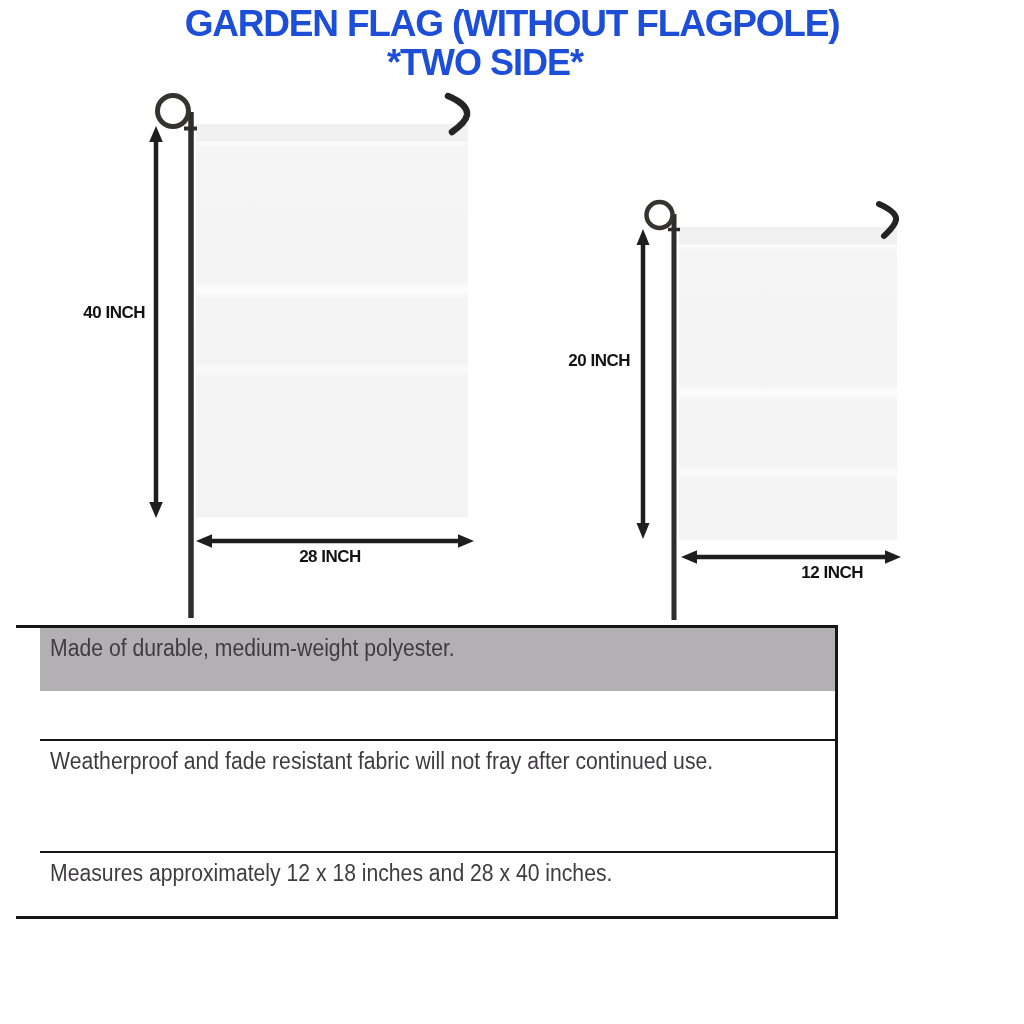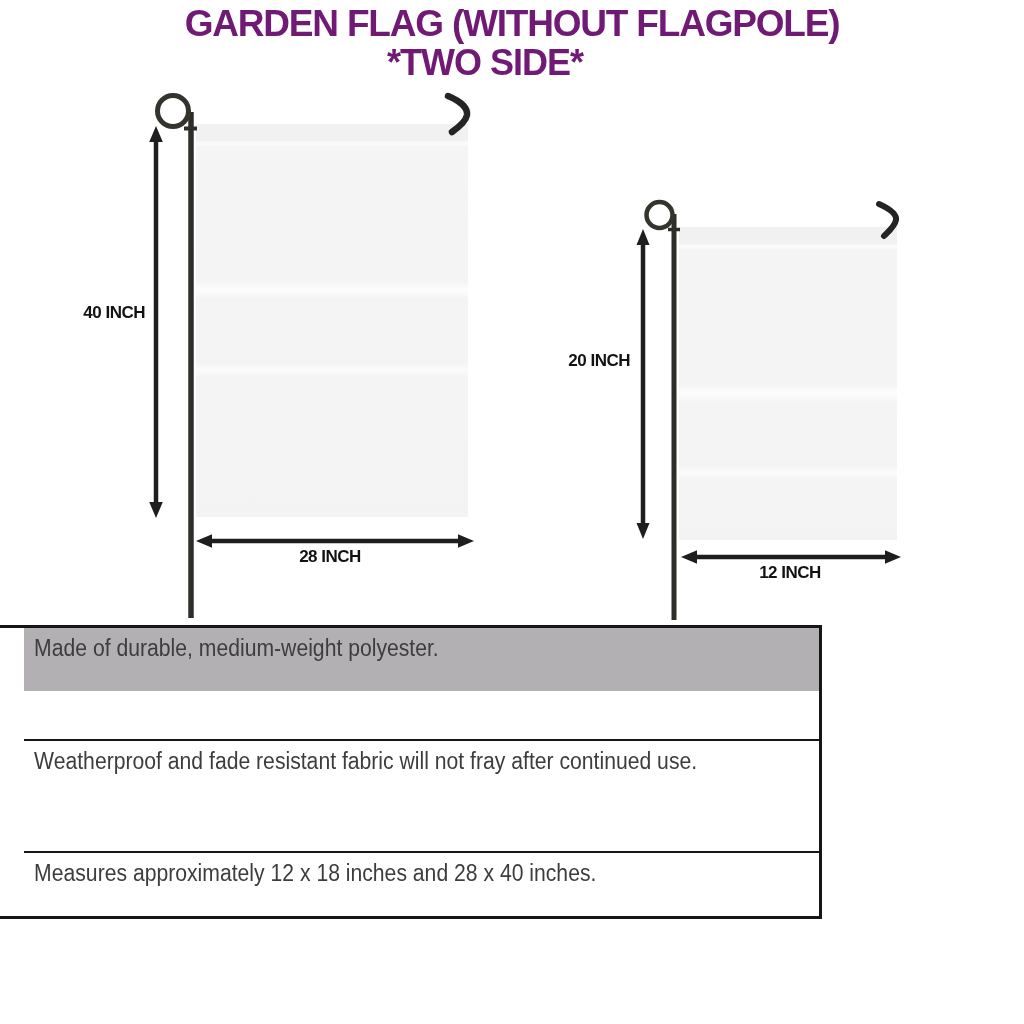--- a/index.html
+++ b/index.html
@@ -2,21 +2,21 @@
 <html style="--shaded-color: #b2b0b2; --line-color: #161616; --flag-fill: #f5f5f6;"><head>
 <meta charset="utf-8">
 <style>
   html,body { margin:0; padding:0; background:#ffffff; }
   .page {
     position:relative; width:1024px; height:1024px; background:#ffffff;
     overflow:hidden; font-family:"Liberation Sans", sans-serif;
   }
   
   .title { position:absolute; top:3px; left:0; width:1024px; text-align:center;
-           color:#701a75; font-weight:bold; }
+           color:#1d4ed8; font-weight:bold; }
   .title .l1 { font-size:37px; line-height:41px; letter-spacing:-1.2px; }
   .title .l2 { font-size:36px; line-height:38px; letter-spacing:-1px;
                position:relative; left:-27px; }
   
   .svg-layer { position:absolute; left:0; top:0; width:1024px; height:1024px; }
   .flag {
     position:absolute; 
     background-image:
       linear-gradient(180deg, #f1f1f2 0px, #f1f1f2 17px, #fafafb 18px, #fafafb 21px, rgba(255,255,255,0) 22px),
       linear-gradient(180deg, rgba(255,255,255,0) 158px, rgba(255,255,255,.85) 166px, rgba(255,255,255,0) 175px,
@@ -24,24 +24,24 @@
       linear-gradient(180deg, var(--flag-fill), #f3f3f4);
   }
   .flag-large { left:196px; top:124px; width:272px; height:393px; }
   .flag-small { left:679px; top:227px; width:218px; height:313px; }
   
   .dim-label { position:absolute; font-weight:bold; color:#121212;
                font-size:17px; letter-spacing:-0.5px; white-space:nowrap; }
   .lbl-40 { left:20px;  top:303px; width:125px; text-align:right;  }
   .lbl-28 { left:230px; top:547px; width:200px; text-align:center; }
   .lbl-18 { left:505px; top:351px; width:125px; text-align:right;  }
-  .lbl-12 { left:690px; top:563px; width:200px; text-align:center; }
+  .lbl-12 { left:663px; top:563px; width:200px; text-align:right; }
   
   .features {
-    position:absolute; left:0; top:625px; width:795px; height:288px;
+    position:absolute; left:16px; top:625px; width:795px; height:288px;
     border-top:3px solid var(--line-color);
     border-bottom:3px solid var(--line-color);
     border-right:3px solid var(--line-color);
     display:flex; flex-direction:column;padding-left:24px;
   }
   .feature-row { flex:1 1 0; background:#ffffff; overflow:hidden; }
   .feature-row + .feature-row { border-top:2.5px solid var(--line-color);margin-top:48px; }
   .feature-row.shaded { background:var(--shaded-color); }
   .feature-row .rowtext {
     display:inline-block; padding:6px 0 0 11px; font-size:23px; line-height:28px;

